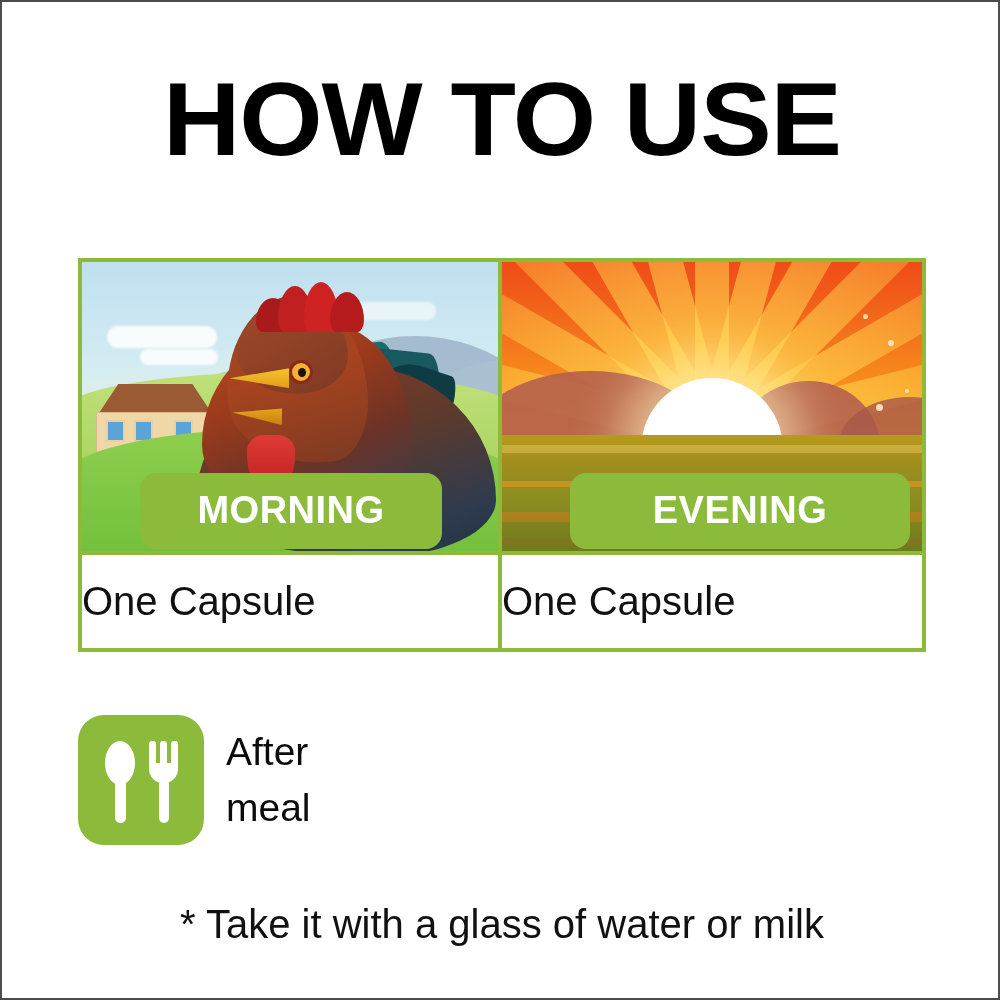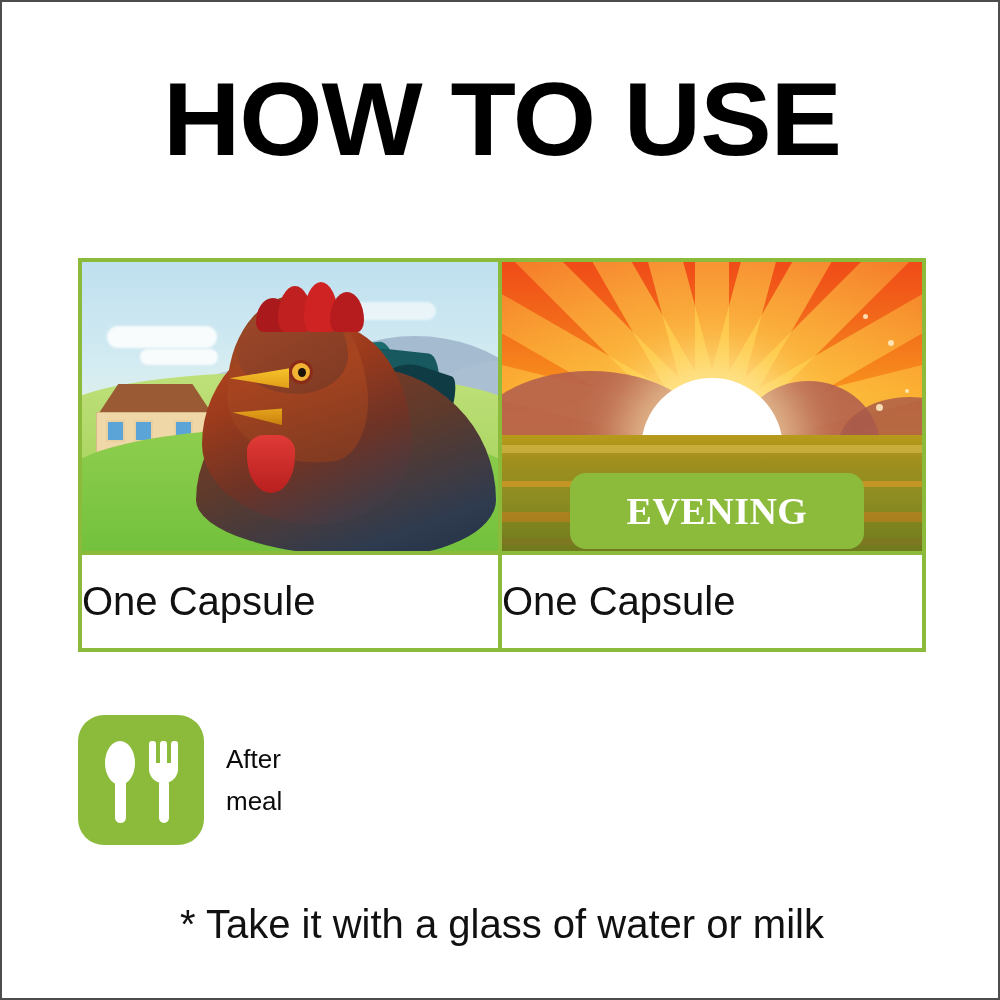--- a/index.html
+++ b/index.html
@@ -312,21 +312,21 @@
     display: flex;
     align-items: center;
     justify-content: center;
     color: #ffffff;
     font-size: 38px;
     font-weight: 700;
     letter-spacing: .5px;
     font-family: "Liberation Sans", sans-serif;
   }
   .badge.morning { left: 58px; bottom: 2px; width: 302px; }
-  .badge.evening { left: 68px; bottom: 2px; width: 294px; font-family: Liberation Serif, serif; }
+  .badge.evening { left: 68px; bottom: 2px; width: 340px; }
 
   
   .info-row {
     position: absolute;
     left: 76px;
     top: 713px;
     width: 860px;
     height: 140px;
     display: flex;
     align-items: flex-start;
@@ -399,22 +399,22 @@
     grid-template-columns: repeat(3, 1fr);
     grid-template-rows: repeat(2, 1fr);
     gap: 7px;
     padding: 9px;
     box-sizing: border-box;
   }
   .cal .inner span { background: #8cbb3c; border-radius: 3px; display: block; }
 
   .info-text {
     margin-left: 22px;
-    font-size: 26px;
-    line-height: 42px;
+    font-size: 39px;
+    line-height: 56px;
     color: #0b0b0b;
     font-family: "Liberation Sans", sans-serif;
     white-space: pre-line;
   }
   .info-text.wide { font-size: 40px; line-height: 48px; }
 
   
   .footnote {
     position: absolute;
     left: 0; top: 900px;
@@ -476,20 +476,21 @@
                 <i></i>
                 <i></i>
                 <i></i>
             </div>
             <div class="wattle"></div>
             <div class="beak"></div>
             <div class="beak2"></div>
             <div class="eye"></div>
           </div>
         </div>
+        <div class="badge morning">MORNING</div>
       </div>
 
       <div class="cell">
         <div class="scene">
           <div class="sky-evening"></div>
           <div class="rays">
             <i style="transform:rotate(-76deg)"></i>
             <i style="transform:rotate(-60deg)"></i>
             <i style="transform:rotate(-45deg)"></i>
             <i style="transform:rotate(-30deg)"></i>

